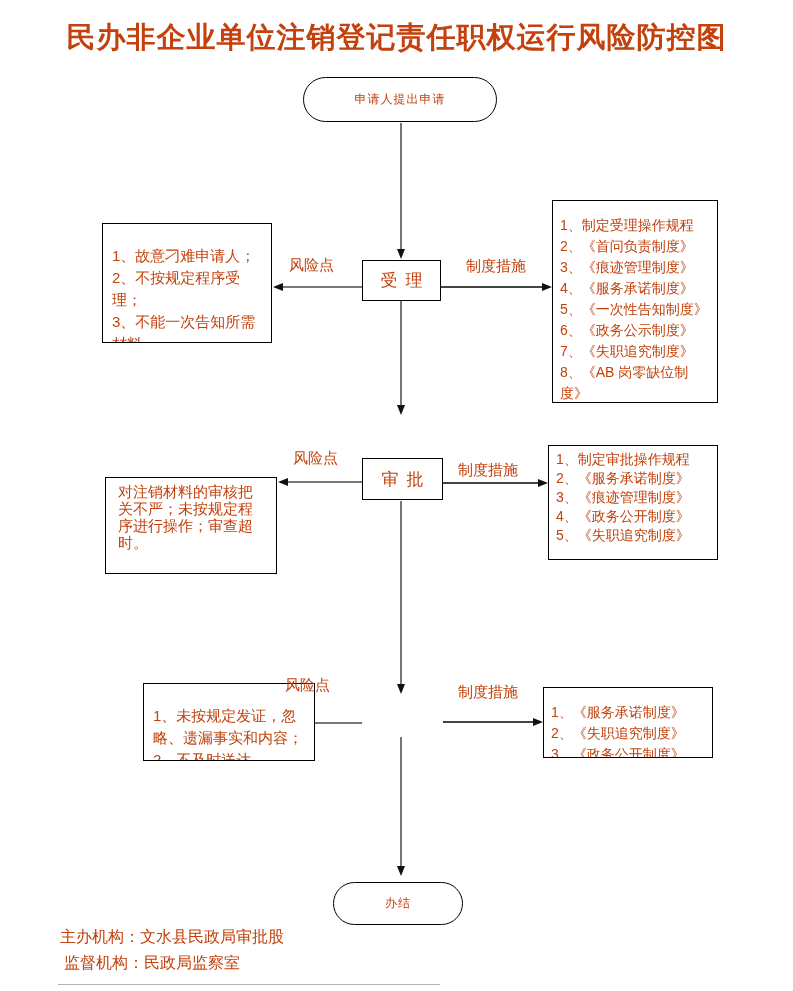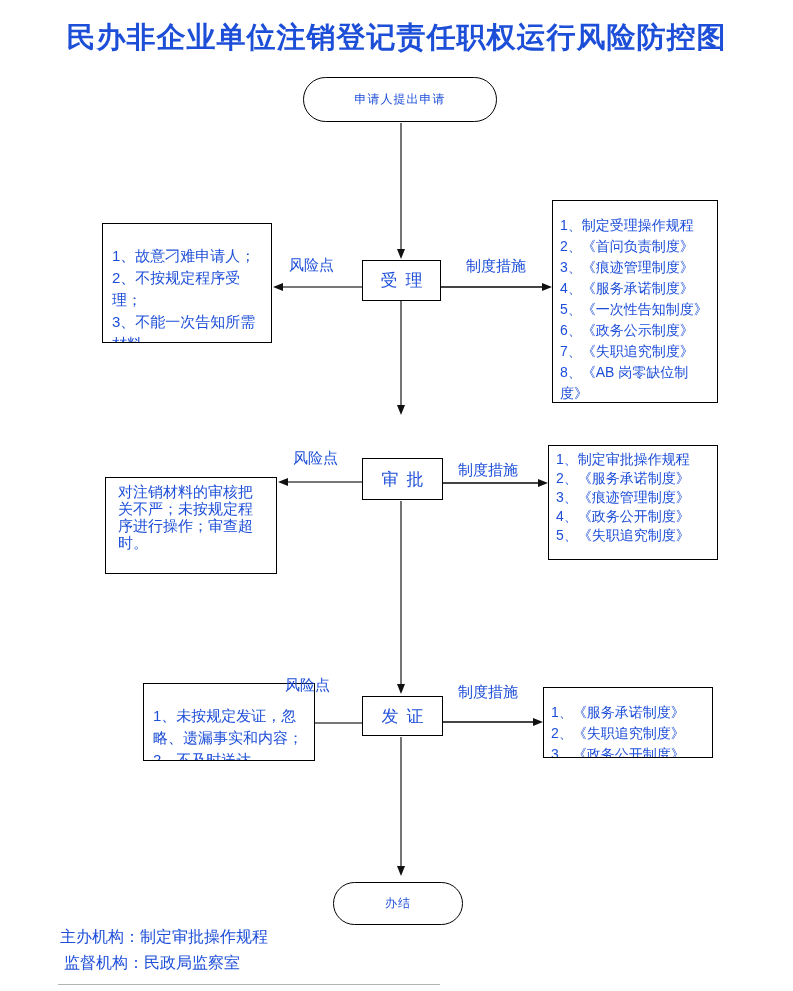--- a/index.html
+++ b/index.html
@@ -1,18 +1,18 @@
 <!DOCTYPE html>
 <html><head>
 <meta charset="utf-8">
 <style>
   html,body{margin:0;padding:0;background:#fff;}
   #canvas{
     position:relative;width:793px;height:991px;background:#ffffff;
-    font-family:"Liberation Sans","DejaVu Sans",sans-serif;color:#1d4ed8;
+    font-family:"Liberation Sans","DejaVu Sans",sans-serif;color:#c2410c;
     overflow:hidden;
   }
   .abs{position:absolute;box-sizing:border-box;}
   #title{
     top:18px;left:0;width:793px;text-align:center;
     font-size:29px;font-weight:bold;letter-spacing:1px;
   }
   svg.wires{position:absolute;top:0;left:0;width:793px;height:991px;pointer-events:none;}
   .pill{
     border:1.5px solid #000;border-radius:23px;
@@ -87,23 +87,22 @@
   <div class="abs lbl" style="left:458px;top:461px;">制度措施</div>
   <div class="abs txtbox measurebox" style="left:548px;top:445px;width:170px;height:115px;line-height:19px;padding:4px 7px;">1、制定审批操作规程
 2、《服务承诺制度》
 3、《痕迹管理制度》
 4、《政务公开制度》
 5、《失职追究制度》</div>
 
   <div class="abs txtbox riskbox" style="left:103px;top:683px;width:172px;height:78px;margin-left:40px;">1、未按规定发证，忽略、遗漏事实和内容；
 2、不及时送达。</div>
   <div class="abs lbl" style="left:285px;top:676px;">风险点</div>
-  <div class="abs stage" style="left:362px;top:696px;width:81px;height:40px;">发证</div>
   <div class="abs lbl" style="left:458px;top:683px;">制度措施</div>
   <div class="abs txtbox measurebox" style="left:543px;top:687px;width:170px;height:71px;">1、《服务承诺制度》
 2、《失职追究制度》
 3、《政务公开制度》</div>
 
-  <div class="abs foot" style="left:60px;top:927px;">主办机构：制定审批操作规程</div>
+  <div class="abs foot" style="left:60px;top:927px;">主办机构：文水县民政局审批股</div>
   <div class="abs foot" style="left:64px;top:953px;text-align:center;">监督机构：民政局监察室</div>
   <div id="footer-underline" class="abs" style="left:58px;top:984px;width:382px;"></div>
 
 </div>
 
 </body></html>

